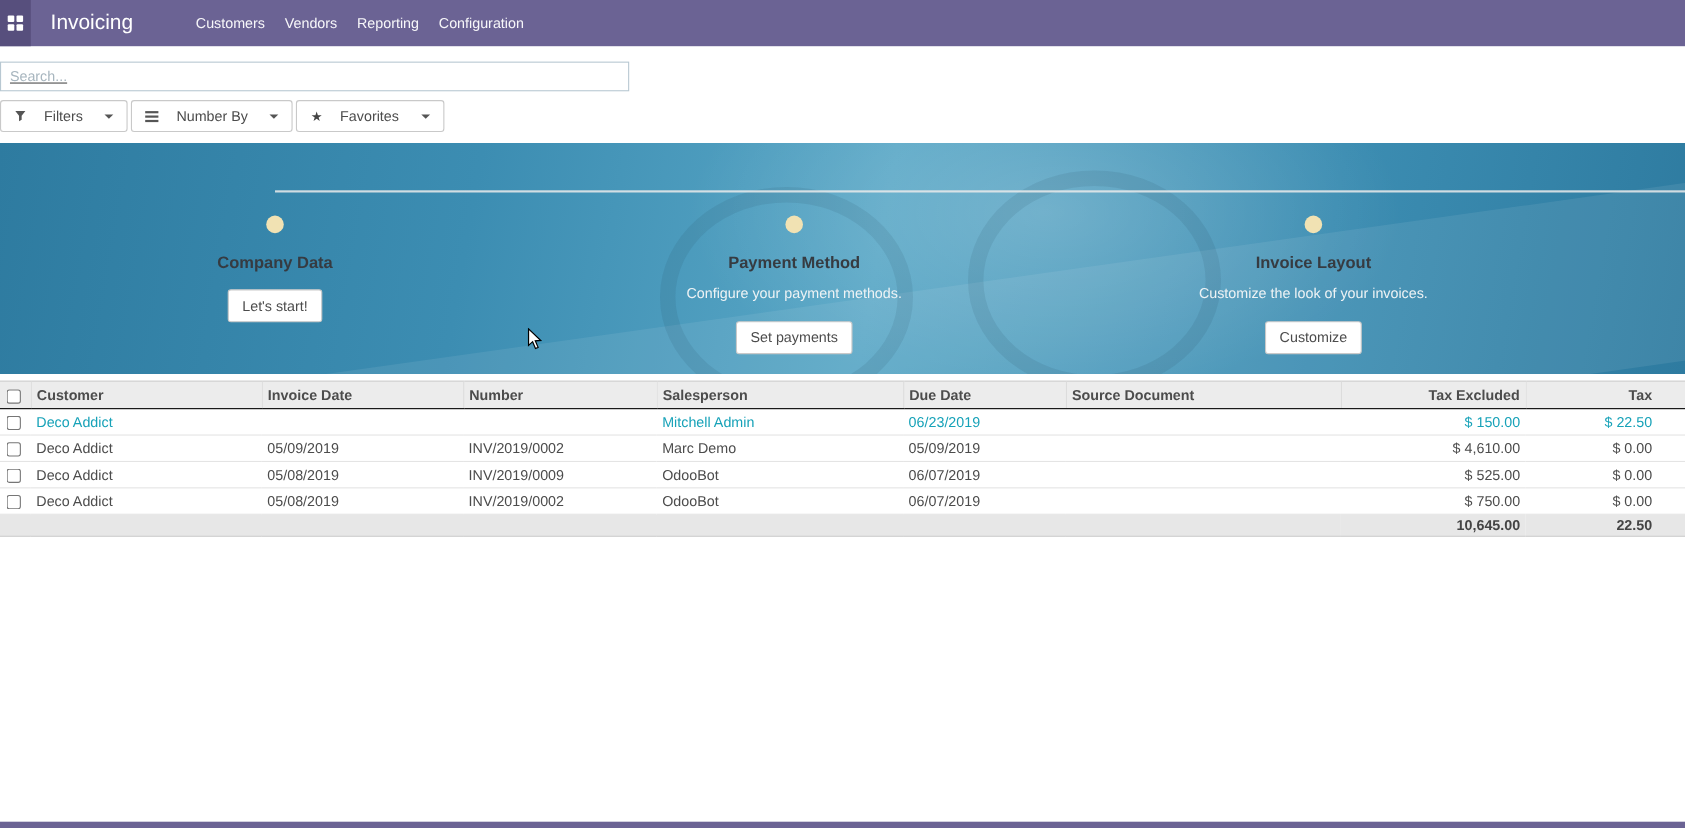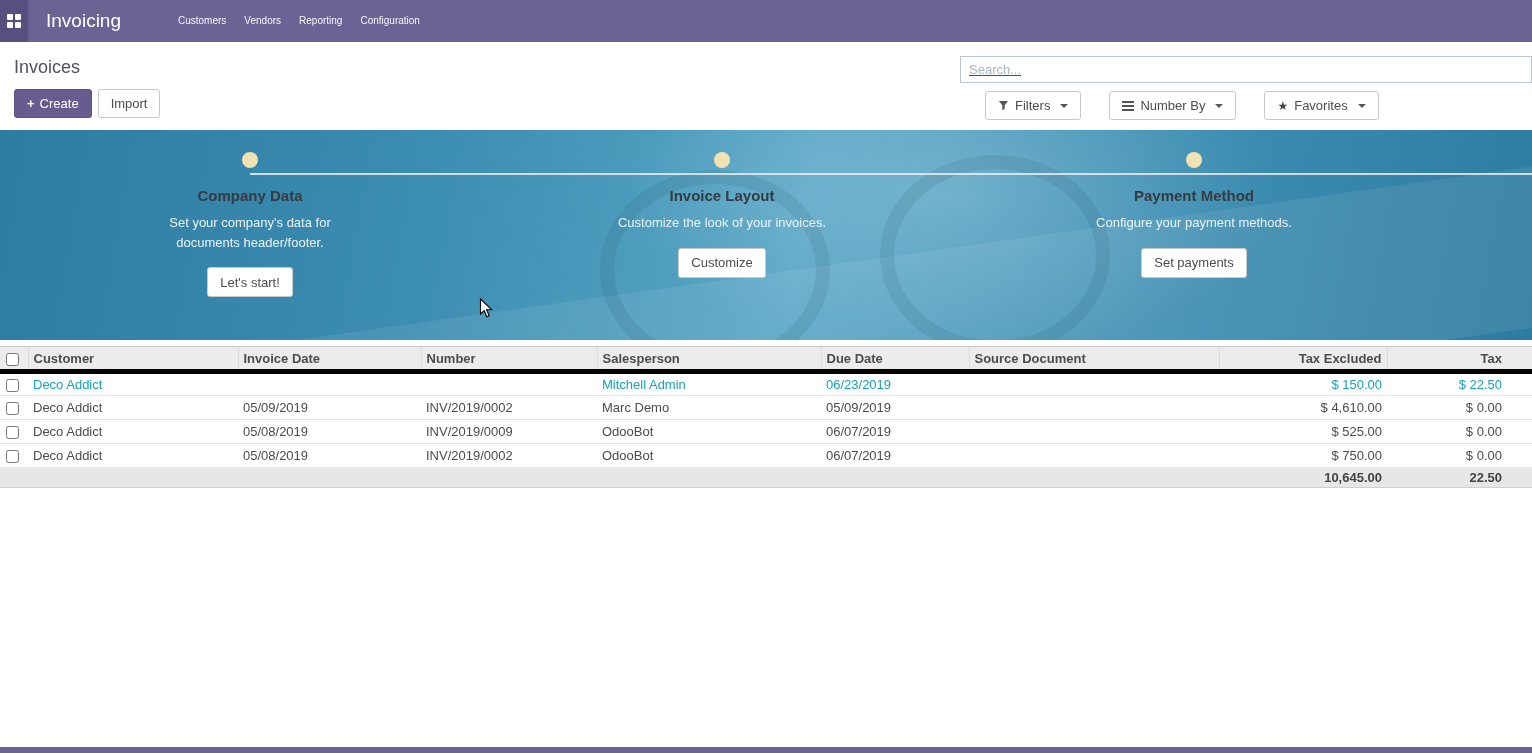--- a/index.html
+++ b/index.html
@@ -26,21 +26,21 @@
     background: var(--apps-square, #574f7d);
     display: flex; align-items: center; justify-content: center;
     cursor: pointer;
     flex: 0 0 auto;
   }
   .grid-icon { display: grid; grid-template-columns: 6px 6px; grid-template-rows: 6px 6px; gap: 2px; }
   .grid-icon span { background: #fff; border-radius: 1px; }
   .brand { font-size: 19px; margin-left: 18px; cursor: pointer; white-space: nowrap; }
   .menus { display: flex; margin-left: 48px; }
   .menus a {
-    font-size: 10px; color: rgba(255,255,255,0.95);
+    font-size: 13px; color: rgba(255,255,255,0.95);
     padding: 0 9px; line-height: 42px; text-decoration: none; cursor: pointer;
   }
 
   
   .control-panel { display: flex; justify-content: space-between; align-items: flex-start; padding-top: 14px; height: 88px; }
   .cp-left { margin-left: 14px; }
   .page-title { font-size: 18px; line-height: 22px; color: #54505c; margin-bottom: 11px; }
   .cp-buttons { display: flex; gap: 6px; }
   .btn {
     font-family: "Liberation Sans", sans-serif;
@@ -58,21 +58,21 @@
   .search-input {
     width: 100%; height: 27px;
     border: 1px solid #b8c8d2; border-radius: 0;
     padding: 0 8px; font-size: 13px; color: #4c4c4c;
     font-family: "Liberation Sans", sans-serif;
     outline: none;
     text-decoration: underline;
   }
   .search-input::placeholder { color: #a8b6bf; }
   .filter-row { display: flex; gap: 3px; margin-top: 8px; }
-  .filter-btn { display: inline-flex; align-items: center; gap: 6px; margin-left: 25px; }
+  .filter-btn { display: inline-flex; align-items: center; gap: 16px; }
   .caret {
     width: 0; height: 0; display: inline-block;
     border-left: 4px solid transparent; border-right: 4px solid transparent;
     border-top: 4px solid #555; margin-left: 4px;
   }
   .gb-icon { display: inline-flex; flex-direction: column; gap: 2px; }
   .gb-icon i { width: 12px; height: 2px; background: #555; display: block; }
   .star-glyph { font-size: 12px; color: #444; font-style: normal; }
 
   
@@ -89,37 +89,37 @@
   .banner .lens {
     position: absolute; border: 14px solid rgba(30,60,80,0.10); border-radius: 50%;
   }
   .lens.l1 { width: 230px; height: 200px; left: 600px; top: 40px; }
   .lens.l2 { width: 230px; height: 200px; left: 880px; top: 25px; }
   .progress-line {
     position: absolute; top: 43px; left: 250px; right: 0; height: 2px;
     background: rgba(235,235,235,0.85);
   }
   .steps { position: relative; display: flex; margin-left: 14px; width: 1416px; }
-  .step { width: 472px; display: flex; flex-direction: column; align-items: center; padding-top: 22px; }
+  .step { width: 472px; display: flex; flex-direction: column; align-items: center; padding-top: 36px; margin-top: 30px; }
   .step-dot {
     width: 16px; height: 16px; border-radius: 50%;
     background: var(--step-dot, #f1e2b3); z-index: 2;
   }
   .step-title { margin-top: 19px; font-size: 15px; font-weight: bold; color: #363b41; }
   .step-desc {
     margin-top: 9px; font-size: 13px; line-height: 1.5; color: #eef3f5;
     text-align: center; max-width: 210px;
   }
   .step-btn { margin-top: 15px; height: 30px; }
 
   
   table.list { width: 1532px; border-collapse: collapse; table-layout: fixed; font-size: 13px; margin-top: 6px; }
   .list thead th {
     background: #ececec;
-    border-top: 1px solid #c6c6c6; border-bottom: 5px solid #000000;
+    border-top: 1px solid #c6c6c6; border-bottom: 1px solid #000000;
     font-weight: bold; text-align: left; color: #4c4c4c;
     height: 25px; padding: 2px 5px; cursor: pointer;
     overflow: hidden; white-space: nowrap;
   }
   .list thead th + th { border-left: 1px solid #dcdcdc; }
   .list tbody td {
     border-bottom: 1px solid #e4e4e4;
     height: 24px; padding: 2px 5px;
     overflow: hidden; white-space: nowrap;
     cursor: pointer;
@@ -152,27 +152,20 @@
   <div class="brand">Invoicing</div>
   <nav class="menus">
     <a>Customers</a>
     <a>Vendors</a>
     <a>Reporting</a>
     <a>Configuration</a>
   </nav>
 </header>
 
 <div class="control-panel">
-  <div class="cp-left">
-    <div class="page-title">Invoices</div>
-    <div class="cp-buttons">
-      <button class="btn btn-primary"><span class="plus">+</span><span>Create</span></button>
-      <button class="btn">Import</button>
-    </div>
-  </div>
   <div class="cp-right">
     <input class="search-input" type="text" placeholder="Search..." style="">
     <div class="filter-row">
       <button class="btn filter-btn">
         <svg width="11" height="11" viewBox="0 0 12 12">
             <path d="M1 1h10L7.3 5.8v3.9l-2.6 1.4V5.8z" fill="#555"></path>
           </svg>
         <span>Filters</span>
         <span class="caret"></span>
       </button>
@@ -196,34 +189,33 @@
 
 <div class="banner">
   <div class="streak"></div>
   <div class="lens l1"></div>
   <div class="lens l2"></div>
   <div class="progress-line"></div>
   <div class="steps">
     <div class="step">
       <div class="step-dot"></div>
       <div class="step-title">Company Data</div>
-      <div class="step-desc">Set your company's data for documents header/footer.</div>
       <button class="btn step-btn">Let's start!</button>
+    </div>
+    <div class="step">
+      <div class="step-dot"></div>
+      <div class="step-title">Payment Method</div>
+      <div class="step-desc">Configure your payment methods.</div>
+      <button class="btn step-btn">Set payments</button>
     </div>
     <div class="step">
       <div class="step-dot"></div>
       <div class="step-title">Invoice Layout</div>
       <div class="step-desc">Customize the look of your invoices.</div>
       <button class="btn step-btn">Customize</button>
-    </div>
-    <div class="step">
-      <div class="step-dot"></div>
-      <div class="step-title">Payment Method</div>
-      <div class="step-desc">Configure your payment methods.</div>
-      <button class="btn step-btn">Set payments</button>
     </div>
   </div>
 </div>
 
 <table class="list">
   <colgroup>
     <col style="width:28px">
       <col style="width:210px">
       <col style="width:183px">
       <col style="width:176px">

